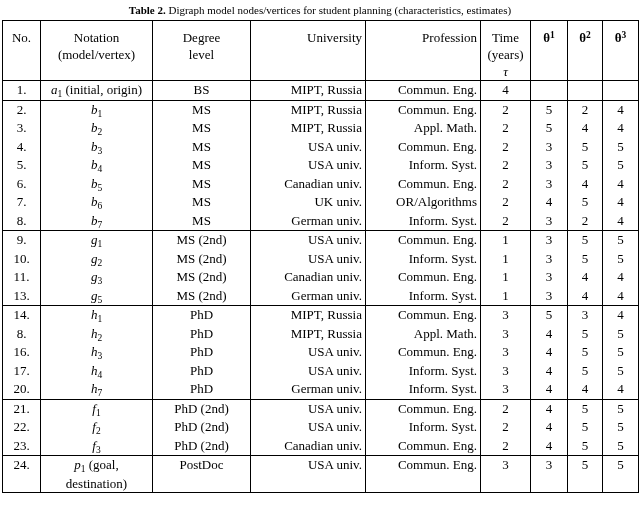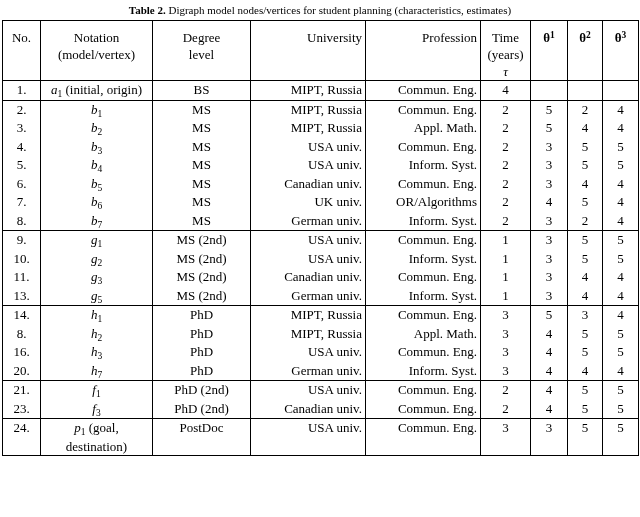--- a/index.html
+++ b/index.html
@@ -234,36 +234,58 @@
           <td><i>h</i><sub>3</sub></td>
           <td>PhD</td>
           <td class="al">USA univ.</td>
           <td class="al">Commun. Eng.</td>
           <td>3</td>
           <td>4</td>
           <td>5</td>
           <td>5</td>
         </tr>
         <tr>
+          <td>17.</td>
+          <td><i>h</i><sub>4</sub></td>
+          <td>PhD</td>
+          <td class="al">USA univ.</td>
+          <td class="al">Inform. Syst.</td>
+          <td>3</td>
+          <td>4</td>
+          <td>5</td>
+          <td>5</td>
+        </tr>
+        <tr>
           <td>20.</td>
           <td><i>h</i><sub>7</sub></td>
           <td>PhD</td>
           <td class="al">German univ.</td>
           <td class="al">Inform. Syst.</td>
           <td>3</td>
           <td>4</td>
           <td>4</td>
           <td>4</td>
         </tr>
         <tr class="group-start">
           <td>21.</td>
           <td><i>f</i><sub>1</sub></td>
           <td>PhD (2nd)</td>
           <td class="al">USA univ.</td>
           <td class="al">Commun. Eng.</td>
+          <td>2</td>
+          <td>4</td>
+          <td>5</td>
+          <td>5</td>
+        </tr>
+        <tr>
+          <td>22.</td>
+          <td><i>f</i><sub>2</sub></td>
+          <td>PhD (2nd)</td>
+          <td class="al">USA univ.</td>
+          <td class="al">Inform. Syst.</td>
           <td>2</td>
           <td>4</td>
           <td>5</td>
           <td>5</td>
         </tr>
         <tr>
           <td>23.</td>
           <td><i>f</i><sub>3</sub></td>
           <td>PhD (2nd)</td>
           <td class="al">Canadian univ.</td>

